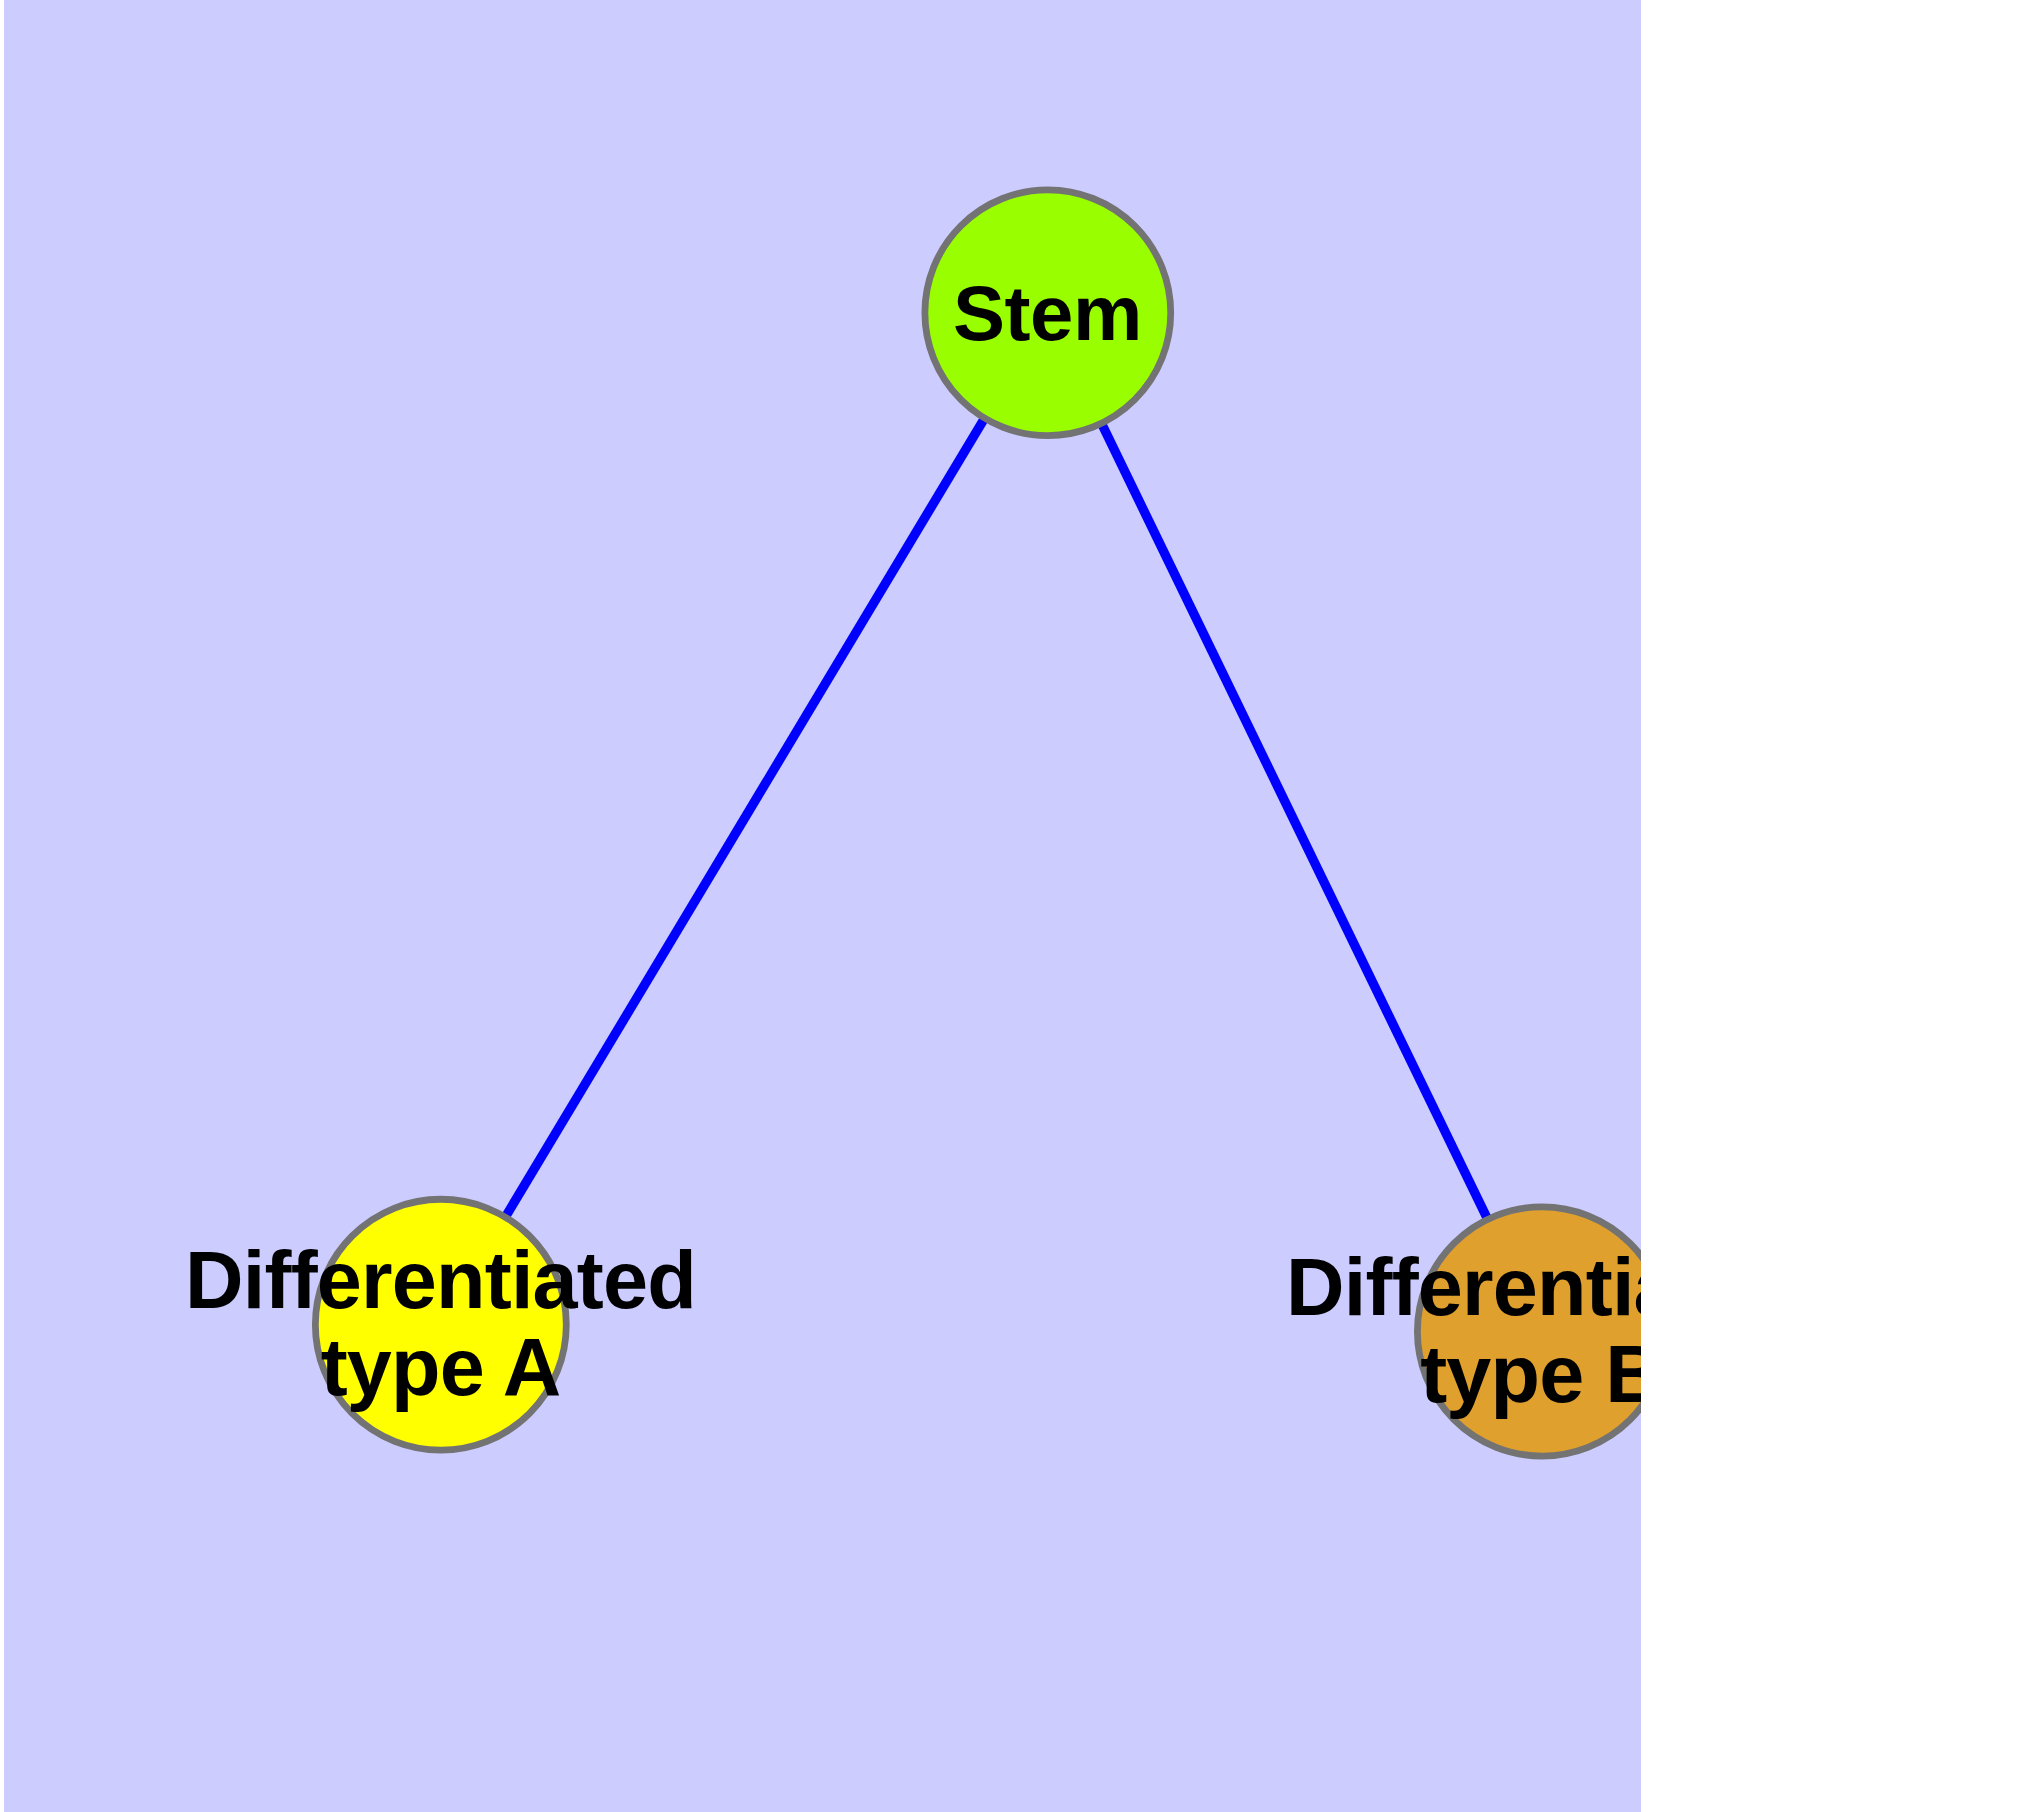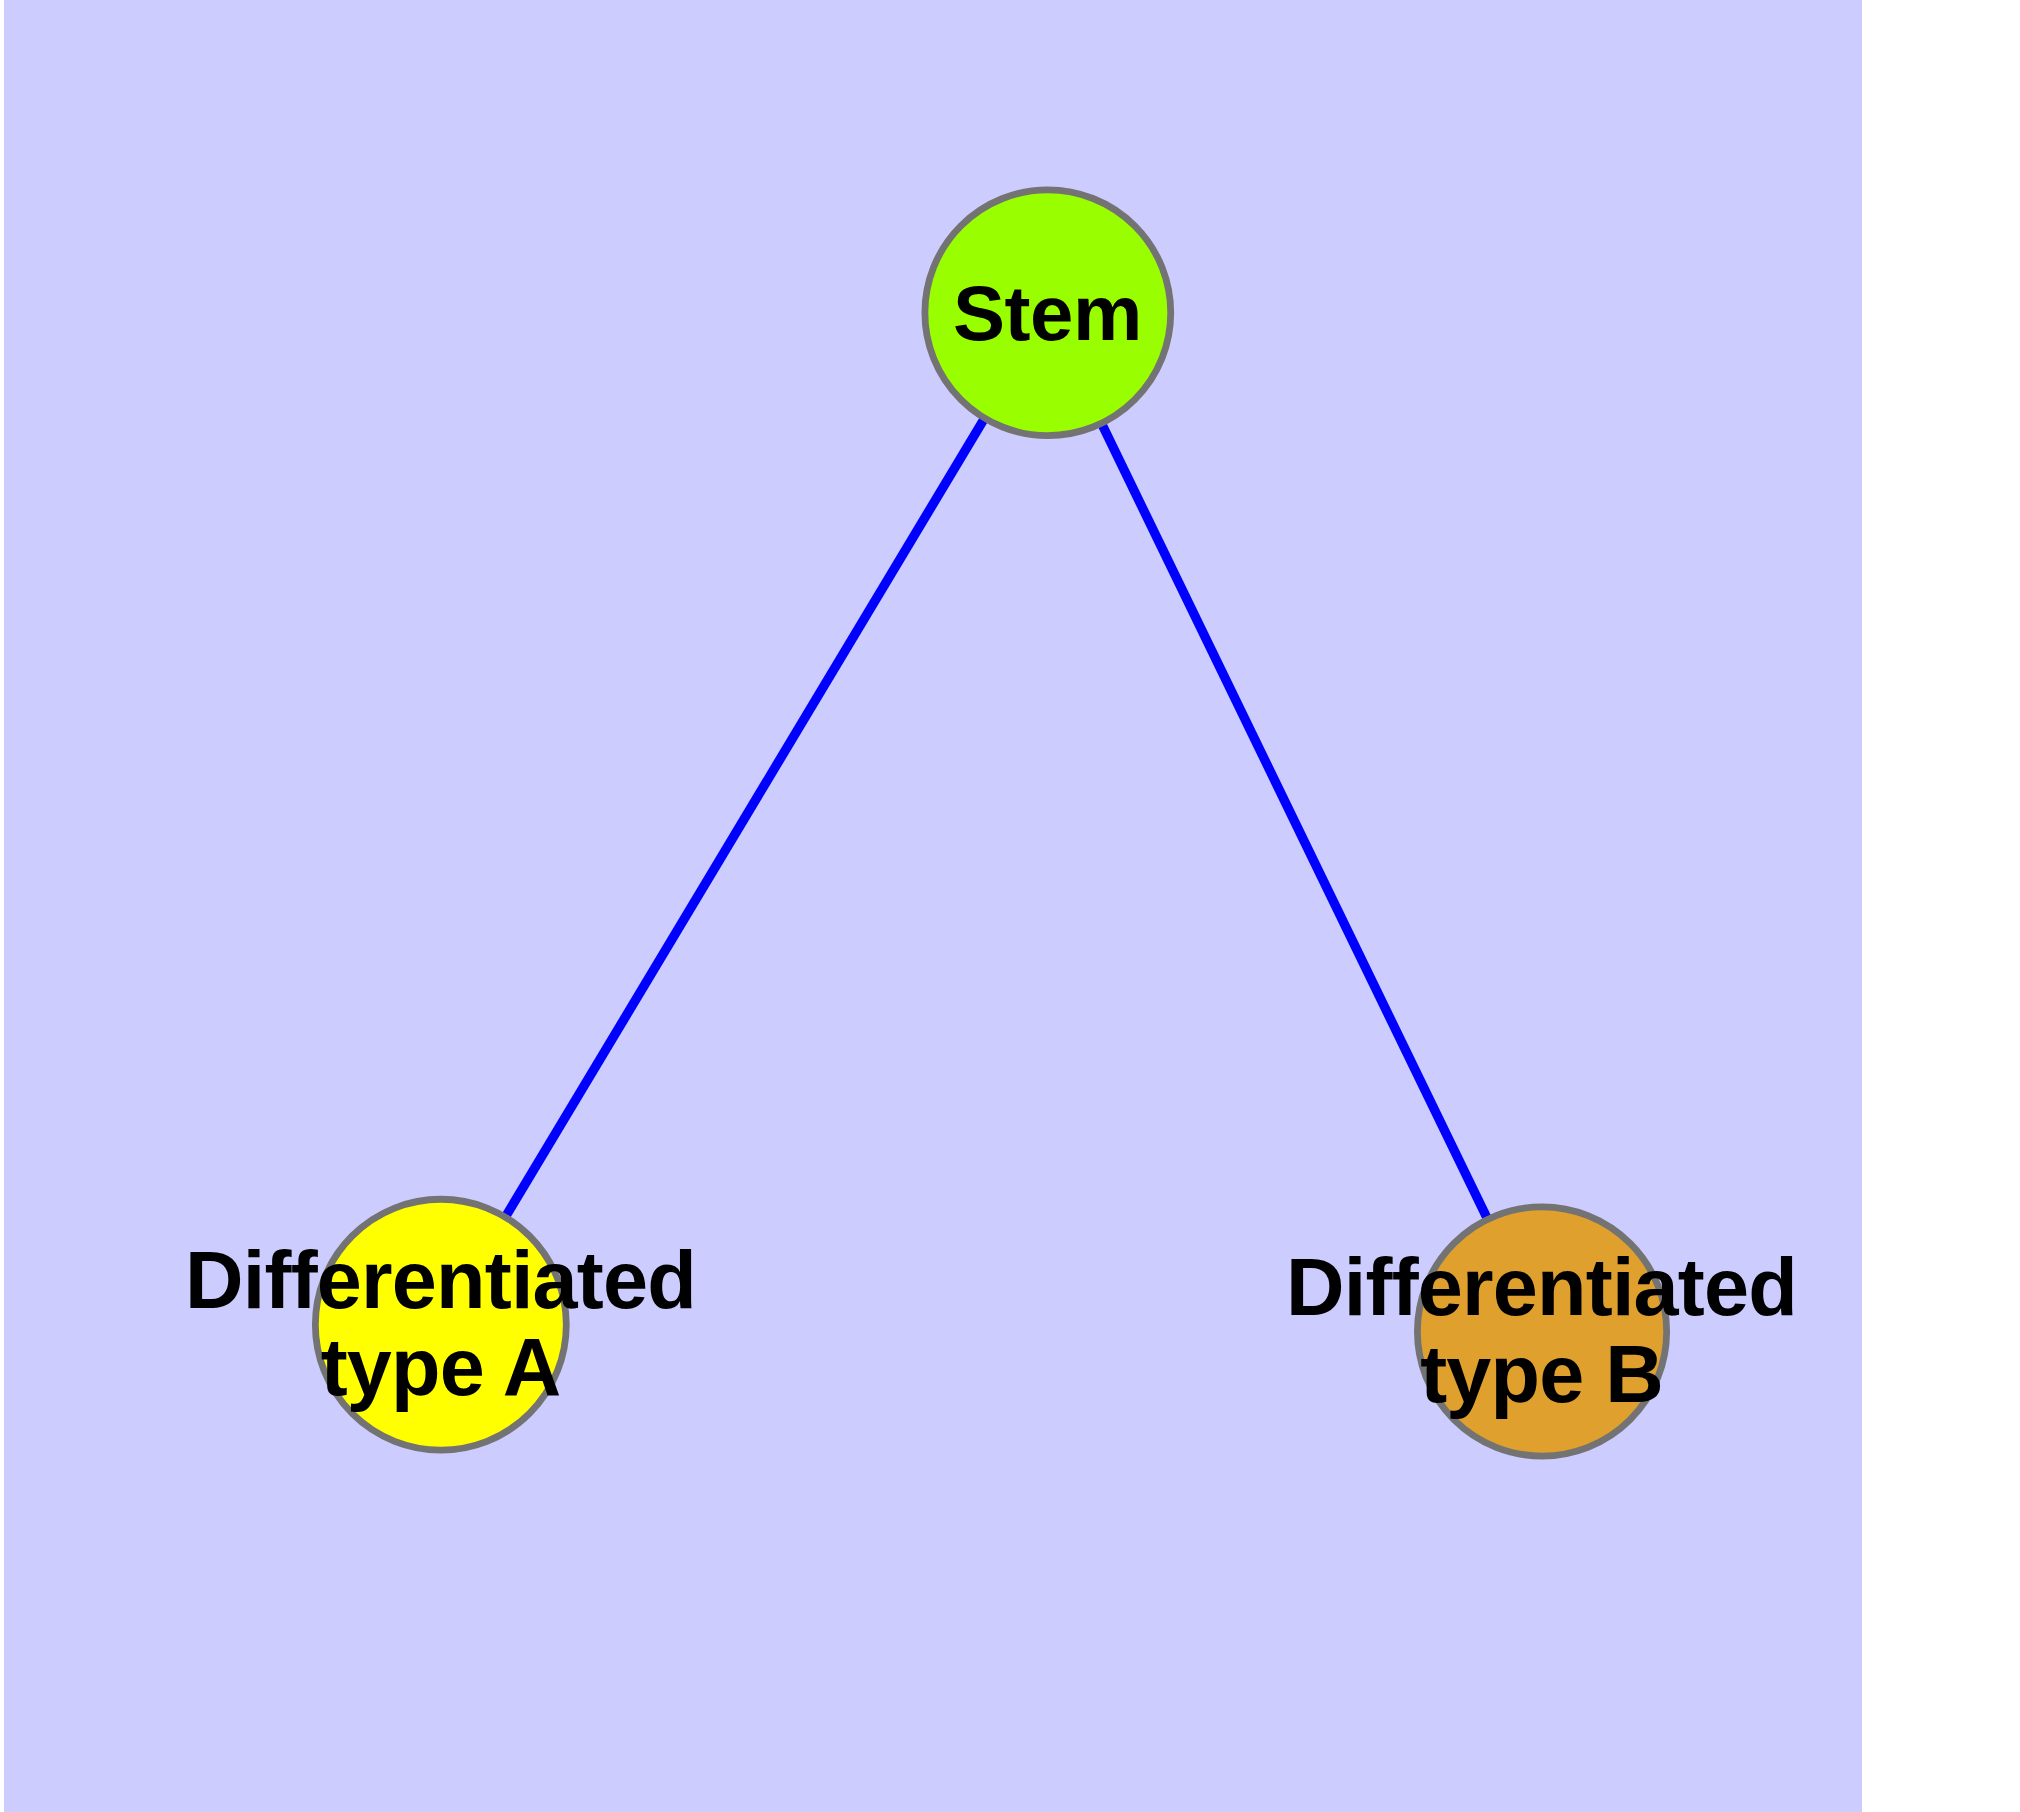--- a/index.html
+++ b/index.html
@@ -3,21 +3,21 @@
 <meta charset="utf-8">
 <title>Cell differentiation graph</title>
 <style>
   html, body {
     margin: 0;
     padding: 0;
     background: #ffffff;
   }
   #stage {
     position: relative;
-    width: 1862px;
+    width: 1641px;
     height: 1812px;
     overflow: hidden;
     background: #ffffff;
     font-family: "Liberation Sans", "DejaVu Sans", sans-serif;
   }
   #canvas-bg {
     position: absolute;
     left: 4.2px;
     top: 0px;
     width: 2016px;

